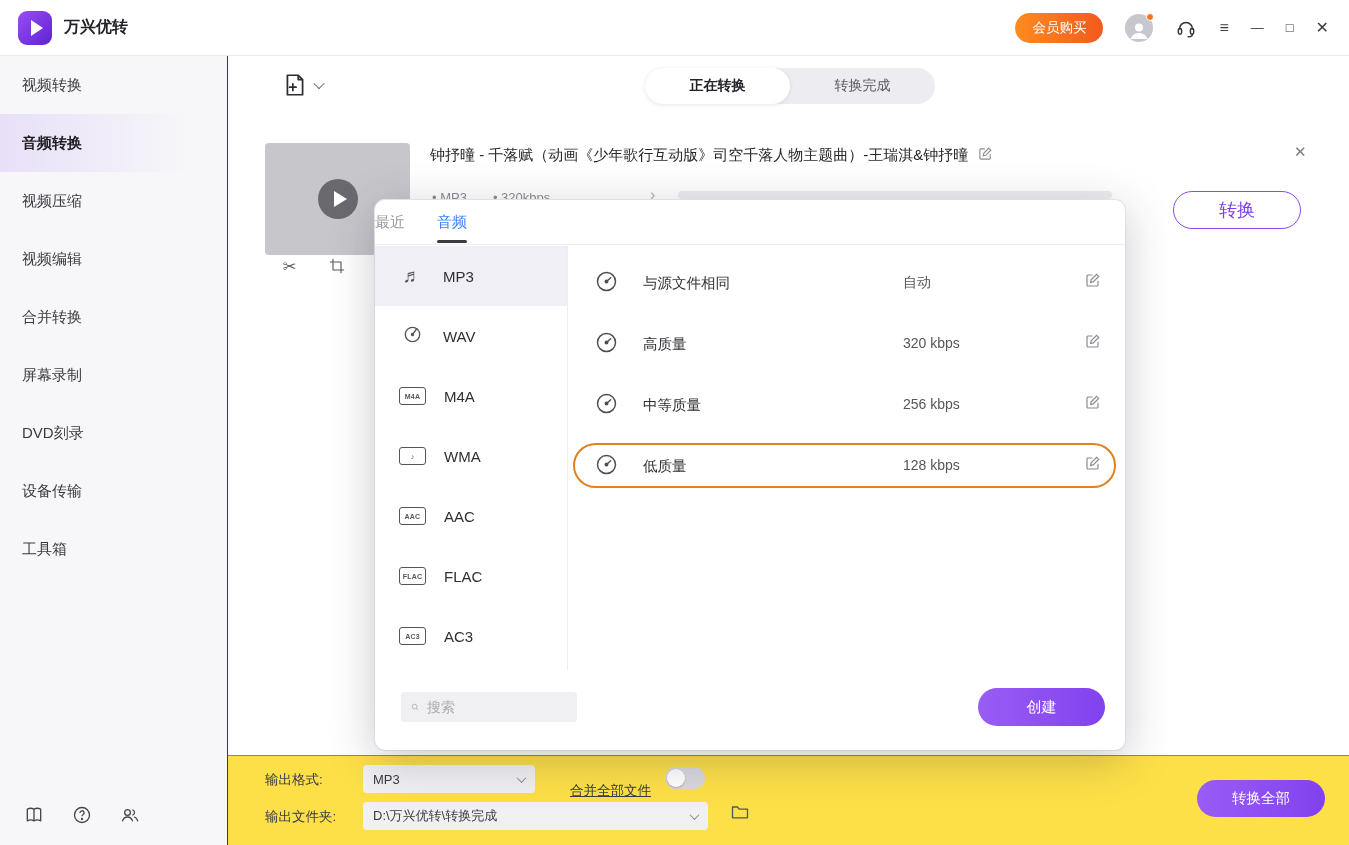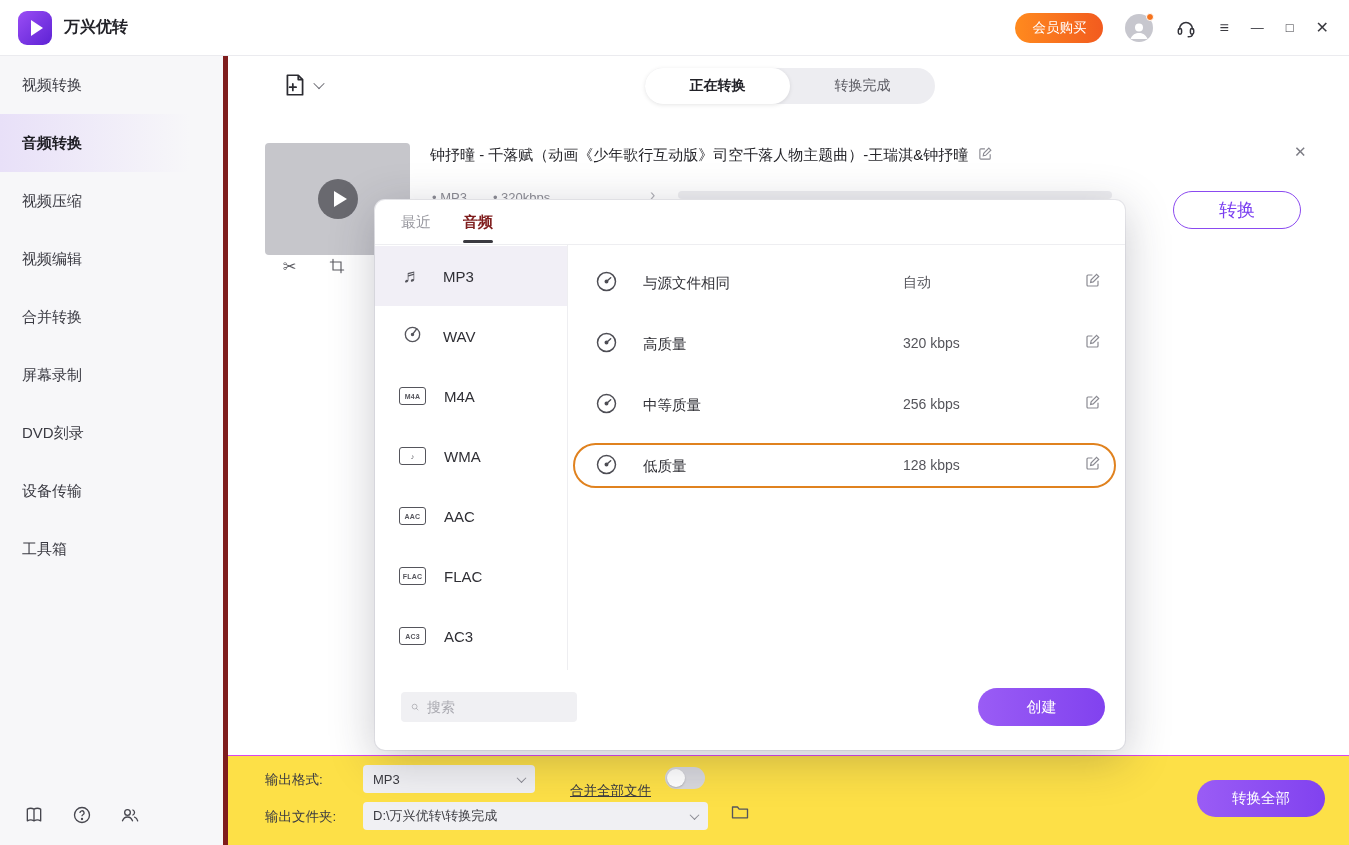--- a/index.html
+++ b/index.html
@@ -14,21 +14,21 @@
   .tb-right { margin-left:auto; display:flex; align-items:center; gap:22px; padding-right:20px; }
   .buy-btn { background:linear-gradient(90deg,#ff8a1e,#f25b1f); color:#fff; font-size:13.5px; padding:6px 17px; border-radius:15px; border:none; cursor:pointer; }
   .avatar-wrap { position:relative; width:28px; height:28px; }
   .avatar { width:28px; height:28px; border-radius:50%; background:#c7c7ce; display:flex; align-items:flex-end; justify-content:center; overflow:hidden; }
   .avatar-dot { position:absolute; right:-1px; top:-1px; width:8px; height:8px; border-radius:50%; background:#f5731d; border:1.5px solid #fff; }
   .tb-icon { width:22px; height:22px; display:flex; align-items:center; justify-content:center; color:#3a3a40; }
   .glyph-btn { font-size:16px; color:#3a3a40; background:none; border:none; cursor:pointer; line-height:1; }
   .glyph-btn.small { font-size:13px; }
 
   
-  .sidebar { position:absolute; top:56px; left:0; width:228px; height:789px; background:#f7f7f9; border-right:5px solid #7f1d1d; z-index:2; }
+  .sidebar { position:absolute; top:56px; left:0; width:228px; height:789px; background:#f7f7f9; border-right:1px solid #7f1d1d; z-index:2; }
   .side-item { height:58px; line-height:58px; padding-left:22px; font-size:15px; color:#3a3a42; cursor:pointer; }
   .side-item.selected { font-weight:bold; color:#1e1e24; background:linear-gradient(90deg,#e8e0f8 0%,rgba(232,224,248,0) 85%); }
   .side-bottom { position:absolute; bottom:20px; left:24px; display:flex; gap:28px; }
   .side-bottom .sb-icon { width:20px; height:20px; color:#46464e; cursor:pointer; }
 
   
   .addfile-group { position:absolute; left:282px; top:72px; display:flex; align-items:center; gap:7px; cursor:pointer; z-index:1; }
   .caret { width:8px; height:8px; border-right:1.5px solid #6d6d75; border-bottom:1.5px solid #6d6d75; transform:rotate(45deg) translate(-1px,-1px); }
   .tabs-pill { position:absolute; left:645px; top:68px; width:290px; height:36px; border-radius:18px; background:#ededf1; display:flex; z-index:1; }
   .tab { flex:1; border-radius:18px; display:flex; align-items:center; justify-content:center; font-size:14px; color:#5a5a62; cursor:pointer; }
@@ -44,23 +44,23 @@
   .file-title { font-size:15px; color:#26262b; white-space:nowrap; overflow:hidden; text-overflow:ellipsis; max-width:630px; }
   .file-close { position:absolute; left:1294px; top:143px; font-size:15px; color:#7c7c84; background:none; border:none; cursor:pointer; z-index:1; }
   .file-meta { position:absolute; left:432px; top:190px; display:flex; gap:26px; font-size:13px; color:#8c8c94; z-index:1; }
   .file-meta span::before { content:"• "; }
   .meta-arrow { position:absolute; left:650px; top:186px; color:#b0b0b6; font-size:16px; z-index:1; }
   .progress-track { position:absolute; left:678px; top:191px; width:434px; height:8px; border-radius:4px; background:#ededf0; z-index:1; }
   .convert-btn { position:absolute; left:1173px; top:191px; width:128px; height:38px; border-radius:19px; background:#fff; border:1.5px solid #8b4af0; color:#7a3ef0; font-size:18px; cursor:pointer; z-index:1; }
 
   
   .dialog { position:absolute; left:375px; top:200px; width:750px; height:550px; background:#fff; border-radius:10px; box-shadow:0 10px 45px rgba(40,40,60,.25), 0 0 0 1px #f0f0f3; z-index:6; }
-  .dlg-tabs { position:absolute; left:0; top:0; height:44px; display:flex; gap:32px; padding-left:26px; align-items:center; }
+  .dlg-tabs { position:absolute; left:0; top:0; height:44px; display:flex; gap:32px; align-items:center; }
   .dlg-tab { font-size:15px; color:#9a9aa1; cursor:pointer; position:relative; height:44px; line-height:44px; }
-  .dlg-tab.active { color:#7f1d1d; font-weight:bold; }
+  .dlg-tab.active { color:#3b82f6; font-weight:normal; }
   .dlg-tab.active::after { content:""; position:absolute; left:50%; transform:translateX(-50%); bottom:1px; width:30px; height:3px; border-radius:2px; background:#3a3a40; }
   .dlg-divider { position:absolute; left:0; top:44px; width:100%; height:1px; background:#eeeef1; }
   .dlg-vdivider { position:absolute; left:192px; top:45px; bottom:80px; width:1px; background:#eeeef1; }
   .fmt-list { position:absolute; left:0; top:46px; width:192px; }
   .fmt-row { height:60px; display:flex; align-items:center; padding-left:24px; gap:18px; font-size:15px; color:#2f2f35; cursor:pointer; }
   .fmt-row.selected { background:#f1eff6; }
   .fmt-note { font-size:19px; color:#55555c; width:26px; text-align:center; }
   .fmt-badge { width:27px; height:18px; border:1.3px solid #55555c; border-radius:3px; font-size:7px; font-weight:bold; color:#55555c; display:flex; align-items:center; justify-content:center; letter-spacing:.2px; }
   .q-list { position:absolute; left:193px; top:52px; right:0; }
   .q-row { position:relative; height:61px; cursor:pointer; }

